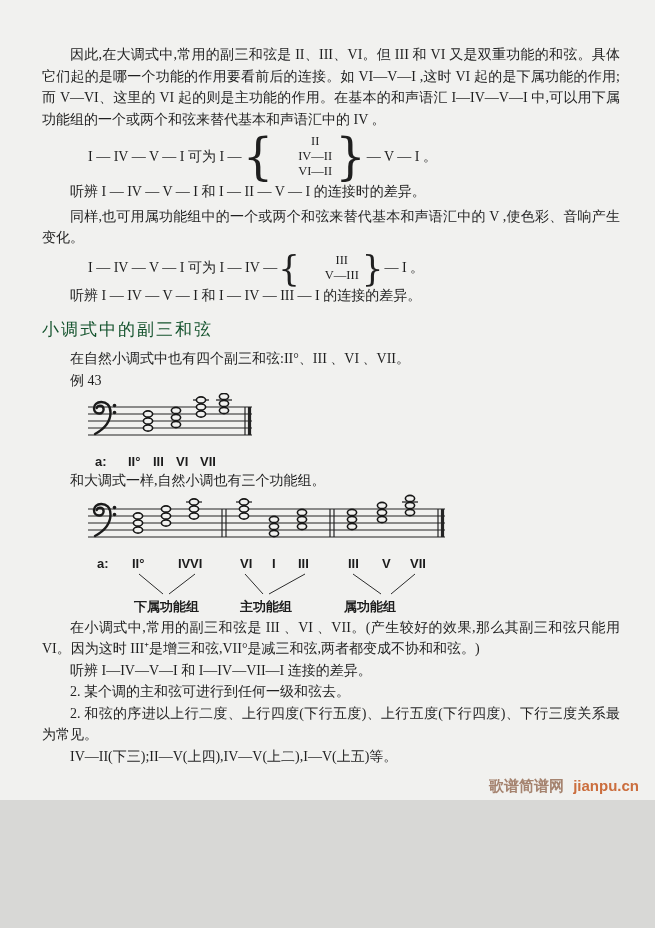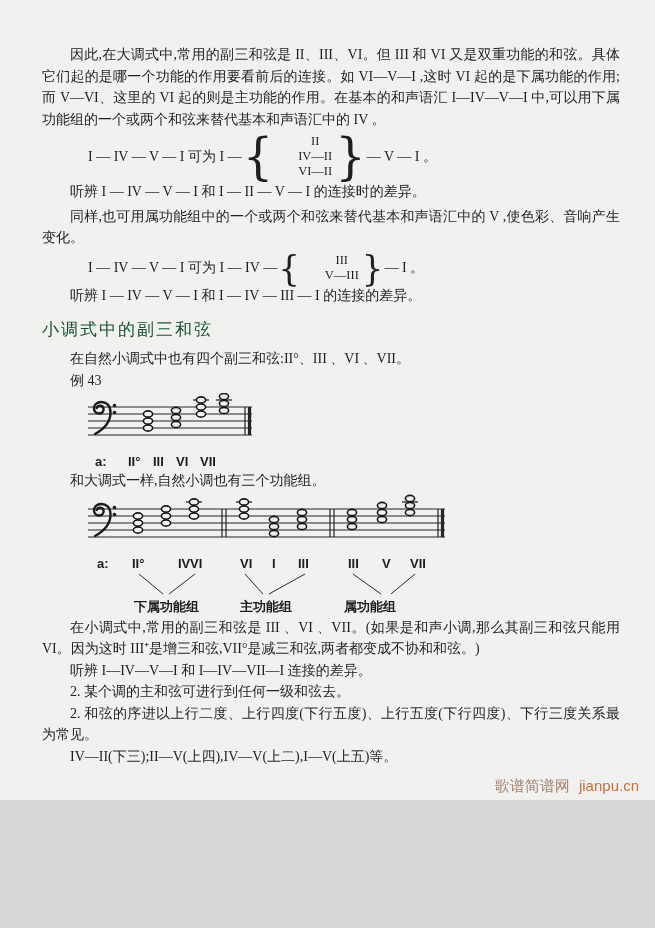--- a/index.html
+++ b/index.html
@@ -41,21 +41,21 @@
   .labels-row span { position:absolute; top:0; white-space:nowrap; }
   .connectors { display:block; margin:0; }
   .group-names {
     position:relative; height:18px; font-size:13px; font-weight:bold;
     font-family:"Liberation Serif", serif; color:#1c1c1c;
   }
   .group-names span { position:absolute; top:0; white-space:nowrap; }
   .pageno { position:absolute; left:34px; top:804px; font-size:17px;
             letter-spacing:2px; color:#404040; }
   .watermark { position:absolute; right:16px; bottom:4px; font-size:15px;
-               font-family:"Liberation Sans", sans-serif; white-space:nowrap; }
+               font-family:"Liberation Sans", sans-serif; white-space:nowrap;font-weight:bold; }
   .wm-site { color:#a5836f; }
   .wm-domain { color:#cb6e3e; margin-left:5px; }
   svg .ink { stroke:#242424; }
   .sp1 { margin-top:3px; }
 </style>
 </head>
 <body>
 
 <div class="page">
   <div class="content">
@@ -245,21 +245,21 @@
         <line x1="311" y1="2" x2="339" y2="22"></line>
           <line x1="373" y1="2" x2="349" y2="22"></line>
       </g>
     </svg>
     <div class="group-names">
       <span style="left:92px">下属功能组</span>
       <span style="left:198px">主功能组</span>
       <span style="left:302px">属功能组</span>
     </div>
 
-    <p class="ind sp1">在小调式中,常用的副三和弦是 III 、VI 、VII。(如果是和声小调,那么其副三和弦只能用 VI。因为这时 III⁺是增三和弦,VII°是减三和弦,两者都变成不协和和弦。)</p>
+    <p class="ind sp1">在小调式中,常用的副三和弦是 III 、VI 、VII。(产生较好的效果,那么其副三和弦只能用 VI。因为这时 III⁺是增三和弦,VII°是减三和弦,两者都变成不协和和弦。)</p>
     <p class="ind">听辨 I—IV—V—I 和 I—IV—VII—I 连接的差异。</p>
     <p class="ind">2. 某个调的主和弦可进行到任何一级和弦去。</p>
     <p class="ind">2. 和弦的序进以上行二度、上行四度(下行五度)、上行五度(下行四度)、下行三度关系最为常见。</p>
     <p class="ind">IV—II(下三);II—V(上四),IV—V(上二),I—V(上五)等。</p>
   </div>
 
   <div class="pageno">· 36 ·</div>
 
   <div class="watermark">
     <span class="wm-site">歌谱简谱网</span>

